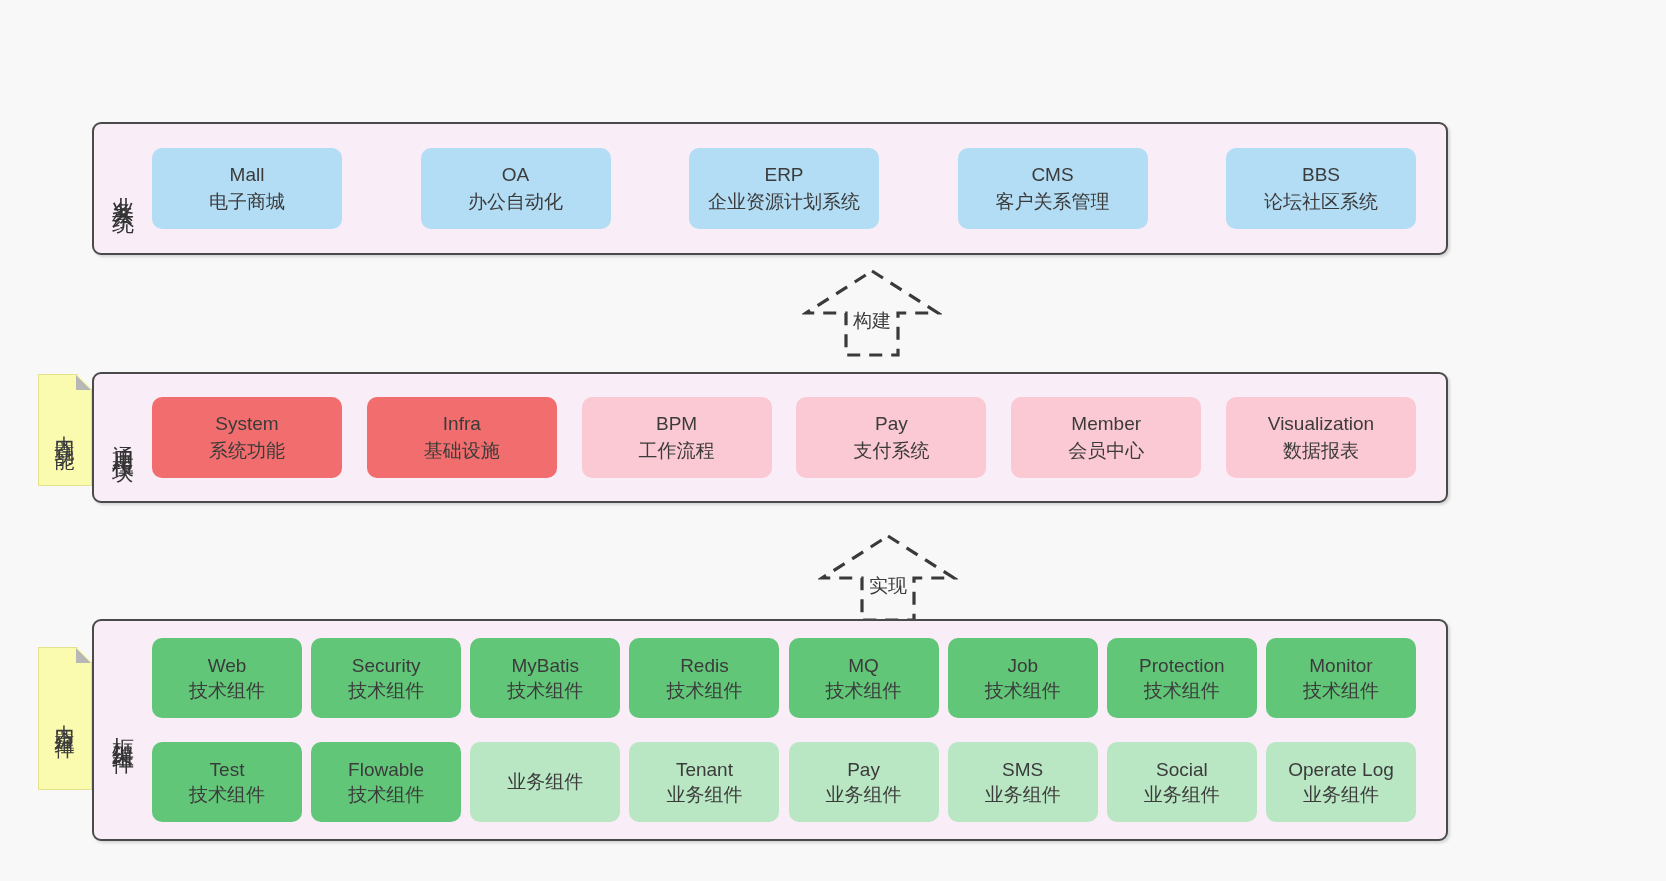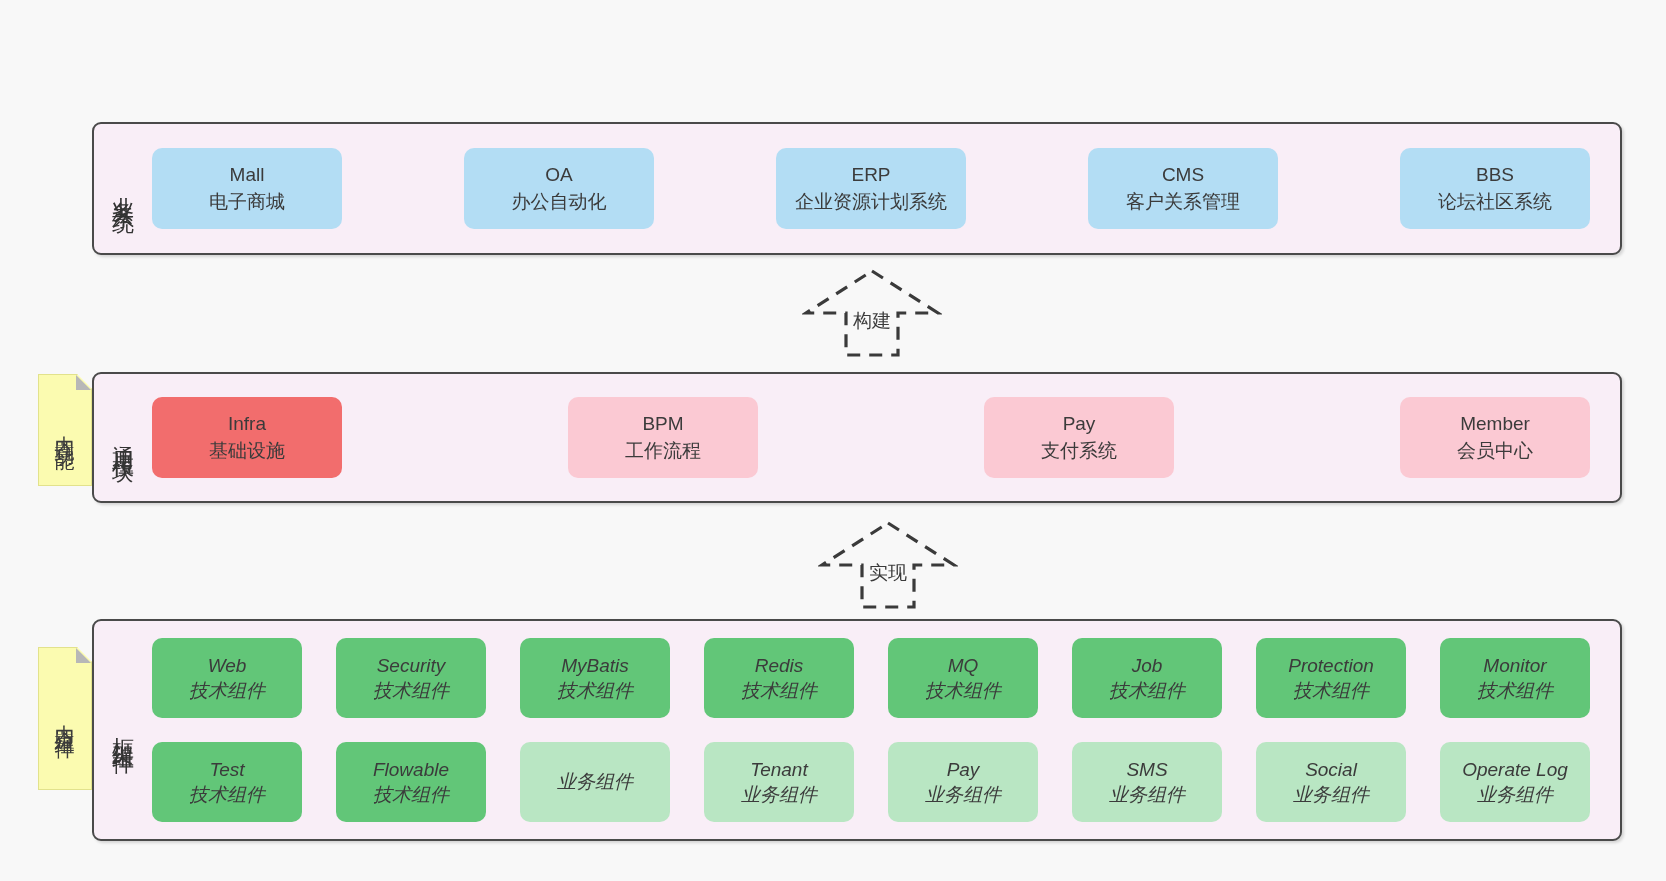--- a/index.html
+++ b/index.html
@@ -7,41 +7,41 @@
     --blue:#b3ddf4; --red:#f26d6d; --pink:#fbc9d3; --green:#62c678; --light-green:#b9e6c3;
     --tag-bg:#fbfbb0; --tag-fold:#b7b7b7; --arrow-line:#3a3a3a;
   }
   html,body{margin:0;padding:0;}
   body{
     width:1666px;height:881px;position:relative;overflow:hidden;
     background:var(--page-bg);color:var(--text);
     font-family:"Liberation Sans","DejaVu Sans",sans-serif;
   }
   .panel{
-    position:absolute;left:92px;width:1530px;box-sizing:border-box;
+    position:absolute;left:92px;width:1356px;box-sizing:border-box;
     background:var(--panel-bg);border:2px solid var(--panel-border);border-radius:9px;
     box-shadow:2px 2px 3px rgba(0,0,0,.14);
     display:flex;
   }
   #panel-business{top:122px;height:133px;}
   #panel-modules{top:372px;height:131px;}
   #panel-framework{top:619px;height:222px;}
   .panel-title{width:58px;display:flex;align-items:center;justify-content:center;flex:none;}
   .panel-title span{
     writing-mode:vertical-rl;text-orientation:upright;
     font-size:22px;letter-spacing:5px;color:#333;line-height:1;
   }
   .rows{flex:1;display:flex;flex-direction:column;justify-content:center;gap:24px;padding-right:30px;}
   .box-row{display:flex;justify-content:space-between;}
   .box{
     width:190px;height:81px;border-radius:10px;box-sizing:border-box;
     display:flex;flex-direction:column;align-items:center;justify-content:center;
     text-align:center;font-size:19px;line-height:1.4;padding:2px 6px;
   }
-  #panel-framework .box{width:150px;height:80px;line-height:1.32;font-style:italic;}
+  #panel-framework .box{width:150px;height:80px;line-height:1.32;}
   .box[data-tone="blue"]{background:var(--blue);}
   .box[data-tone="red"]{background:var(--red);}
   .box[data-tone="pink"]{background:var(--pink);}
   .box[data-tone="green"]{background:var(--green);}
   .box[data-tone="light_green"]{background:var(--light-green);}
   .tag{
     position:absolute;left:38px;width:54px;box-sizing:border-box;z-index:2;
     background:var(--tag-bg);border:1px solid #e2e28c;
     display:flex;align-items:center;justify-content:center;
     clip-path:polygon(0 0, calc(100% - 15px) 0, 100% 15px, 100% 100%, 0 100%);
@@ -51,21 +51,21 @@
   .tag::after{
     content:"";position:absolute;top:0;right:0;width:0;height:0;border-style:solid;
     border-width:0 15px 15px 0;border-color:transparent transparent var(--tag-fold) transparent;
   }
   .tag span{
     writing-mode:vertical-rl;text-orientation:upright;
     font-size:20px;letter-spacing:5px;color:#3b3b3b;line-height:1;
   }
   .arrow{position:absolute;width:140px;height:90px;}
   #arrow-build{left:802px;top:268px;}
-  #arrow-implement{left:818px;top:520px;}
+  #arrow-implement{left:818px;top:533px;}
   .arrow svg{display:block;width:140px;height:90px;}
   .arrow polygon{
     fill:none;stroke:var(--arrow-line);stroke-width:3.2;
     stroke-dasharray:13 9;stroke-linejoin:miter;
   }
   .arrow-label{
     position:absolute;left:50%;top:40px;transform:translateX(-50%);
     background:var(--page-bg);padding:0 3px;font-size:19px;white-space:nowrap;
   }
 </style>
@@ -113,34 +113,42 @@
   <span>内置功能</span>
 </div>
 
 <div class="panel" id="panel-modules">
   <div class="panel-title">
     <span>通用模块</span>
   </div>
   <div class="rows">
     <div class="box-row">
       <div class="box" data-tone="red">
+        <div class="box-name">System</div>
+        <div class="box-desc">系统功能</div>
+      </div>
+      <div class="box" data-tone="red">
         <div class="box-name">Infra</div>
         <div class="box-desc">基础设施</div>
       </div>
       <div class="box" data-tone="pink">
         <div class="box-name">BPM</div>
         <div class="box-desc">工作流程</div>
       </div>
       <div class="box" data-tone="pink">
         <div class="box-name">Pay</div>
         <div class="box-desc">支付系统</div>
       </div>
       <div class="box" data-tone="pink">
         <div class="box-name">Member</div>
         <div class="box-desc">会员中心</div>
+      </div>
+      <div class="box" data-tone="pink">
+        <div class="box-name">Visualization</div>
+        <div class="box-desc">数据报表</div>
       </div>
     </div>
   </div>
 </div>
 
 <div class="arrow" id="arrow-implement">
   <svg viewBox="0 0 140 90">
     <polygon points="70,3 136,45 96,45 96,87 44,87 44,45 4,45"></polygon>
   </svg>
   <div class="arrow-label">实现</div>

